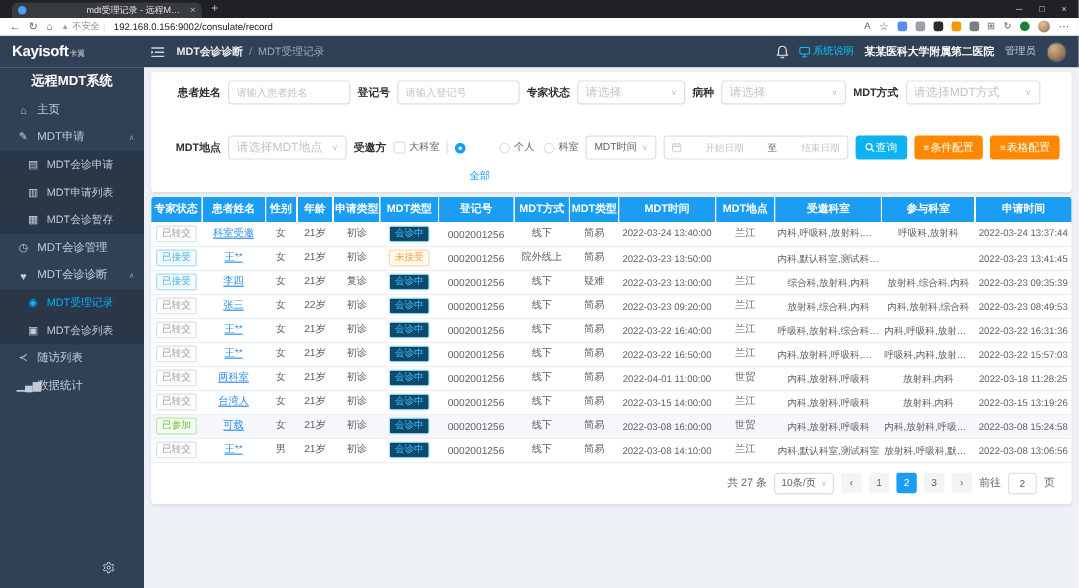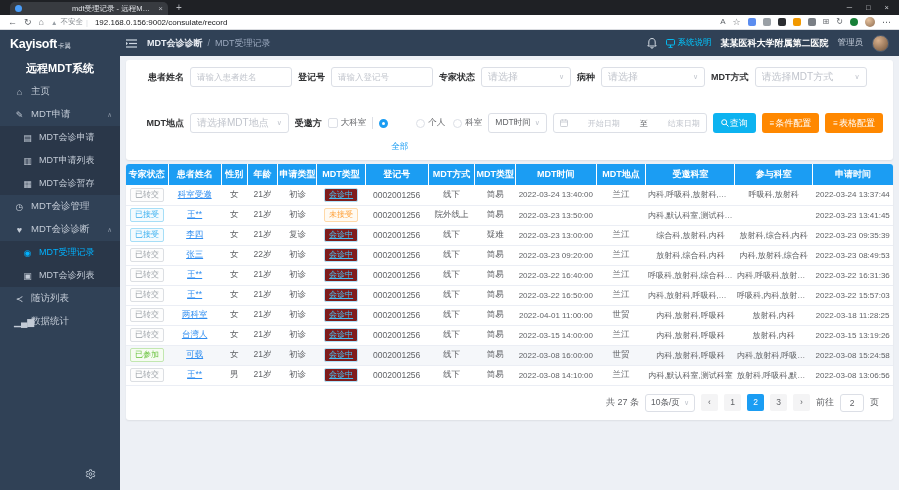--- a/index.html
+++ b/index.html
@@ -92,21 +92,21 @@
   th { background:#1b9df3; color:#fff; font-size:9px; font-weight:bold; height:21px; border-right:1px solid rgba(255,255,255,.55); overflow:hidden; white-space:nowrap; }
   th:last-child { border-right:none; }
   td { height:20px; text-align:center; font-size:8.5px; color:#606266; border-bottom:1px solid #ebeef5; overflow:hidden; white-space:nowrap; text-overflow:ellipsis; padding:0 2px; }
   td.small { font-size:8px; }
   tr.highlight td { background:#f5f7fa; }
   .name-link { color:#2d8cf0; text-decoration:underline; cursor:pointer; }
   .tag { display:inline-block; border:1px solid; border-radius:2px; padding:1px 4px; font-size:8px; line-height:1.25; }
   .tag-gray   { color:#9aa0a6; border-color:#dcdfe3; background:#fdfdfd; }
   .tag-blue   { color:#3db1f0; border-color:#a6def7; background:#f4fbfe; }
   .tag-green  { color:#67c23a; border-color:#c2e7b0; background:#f6fcf2; }
-  .tag-cyan   { color:#45c0f5; border-color:#b0e3fa; background:#7f1d1d;text-decoration:underline; }
+  .tag-cyan   { color:#45c0f5; border-color:#b0e3fa; background:#0c4a6e; }
   .tag-orange { color:#ffa039; border-color:#ffd9a8; background:#fffaf2; }
 
   
   .pagination { display:flex; align-items:center; justify-content:flex-end; gap:6px; padding:8px 14px 2px; font-size:9px; color:#606266; }
   .size-select { height:18px; border:1px solid #dcdfe6; border-radius:3px; display:flex; align-items:center; padding:0 5px; font-size:8.5px; cursor:pointer; }
   .pg-btn { min-width:17px; height:17px; line-height:17px; text-align:center; background:#f4f4f5; border-radius:2px; font-size:8.5px; color:#606266; cursor:pointer; display:inline-block; }
   .pg-btn.active { background:#1b9df3; color:#fff; }
   #pager { display:flex; gap:6px; }
   .goto-input { width:24px; height:18px; border:1px solid #dcdfe6; border-radius:3px; text-align:center; font-size:8.5px; color:#606266; font-family:inherit; }
 </style>

